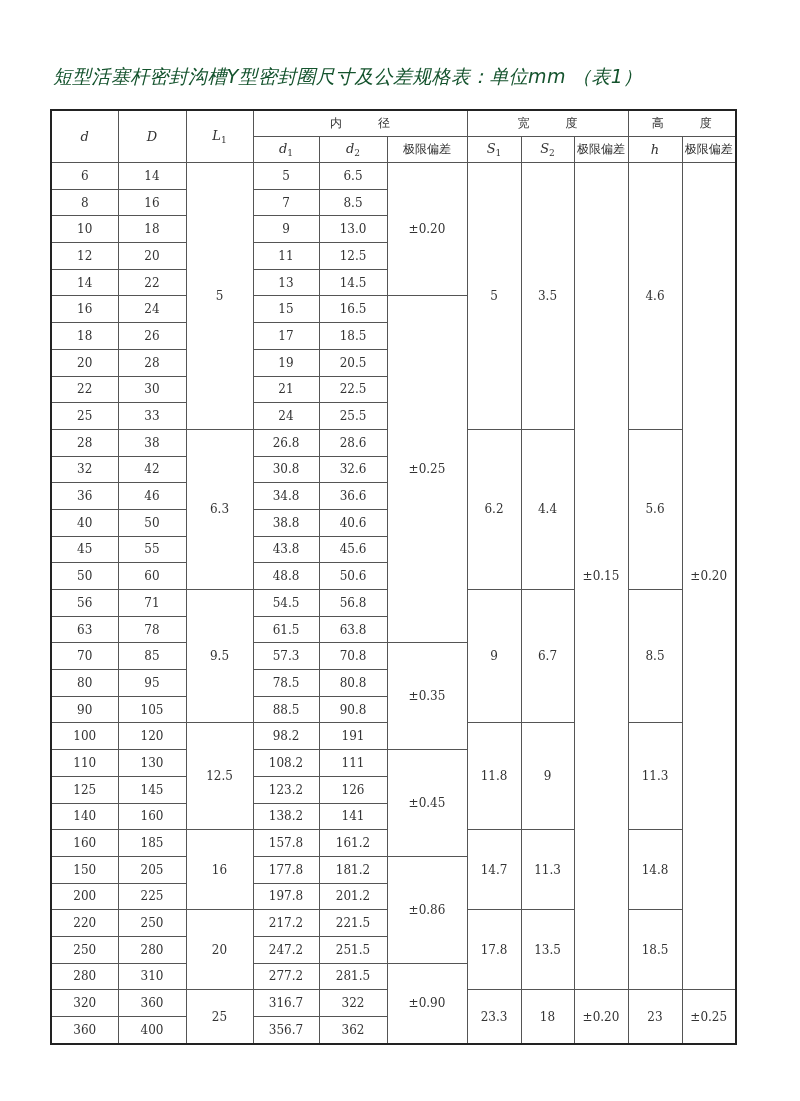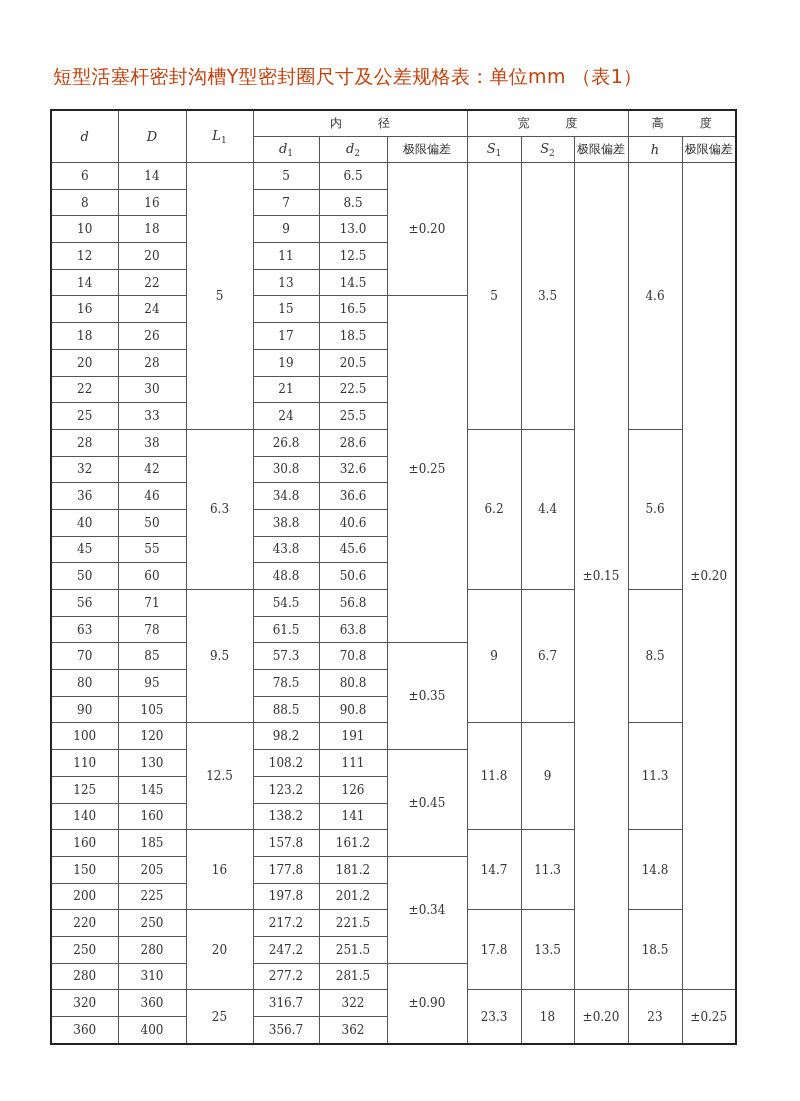--- a/index.html
+++ b/index.html
@@ -1,19 +1,19 @@
 <!DOCTYPE html>
 <html><head>
 <meta charset="utf-8">
 <style>
   html, body { margin: 0; padding: 0; background: #ffffff; }
   body { width: 800px; height: 1101px; position: relative; overflow: hidden;
          font-family: "DejaVu Serif", "Liberation Serif", serif; color: #222; }
   .title { position: absolute; left: 53px; top: 64px; font-family: "DejaVu Sans", "Liberation Sans", sans-serif;
-           font-size: 19px; color: #c2410c; letter-spacing: 0.3px; white-space: nowrap; }
+           font-size: 19px; color: #14532d; letter-spacing: 0.3px; white-space: nowrap; font-style: italic; }
   table.spec { position: absolute; left: 50px; top: 109px; border-collapse: collapse;
                table-layout: fixed; border: 2px solid #222; }
   table.spec td, table.spec th { border: 1px solid #555; text-align: center; vertical-align: middle;
                font-size: 12px; padding: 0; font-weight: normal; color: #333; }
   table.spec th { height: 25px; }
   table.spec td { height: 25.7px; }
   .it { font-style: italic; font-size: 13px; }
   .cjk { font-family: Liberation Serif, serif; font-size: 12px; font-weight: bold; color:#444; }
   .hdr-top th { height: 24px; }
   sub { font-size: 9px; }
@@ -238,21 +238,21 @@
         <td>161.2</td>
         <td rowspan="3">14.7</td>
         <td rowspan="3">11.3</td>
         <td rowspan="3">14.8</td>
       </tr>
       <tr>
         <td>150</td>
         <td>205</td>
         <td>177.8</td>
         <td>181.2</td>
-        <td rowspan="4">±0.34</td>
+        <td rowspan="4">±0.86</td>
       </tr>
       <tr>
         <td>200</td>
         <td>225</td>
         <td>197.8</td>
         <td>201.2</td>
       </tr>
       <tr>
         <td>220</td>
         <td>250</td>

